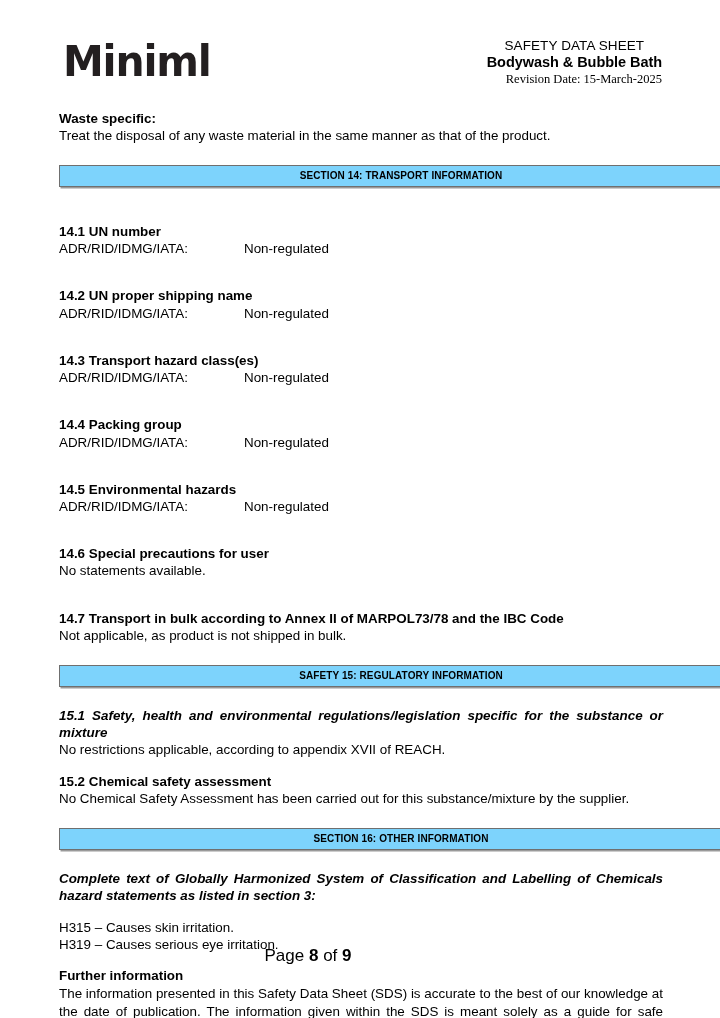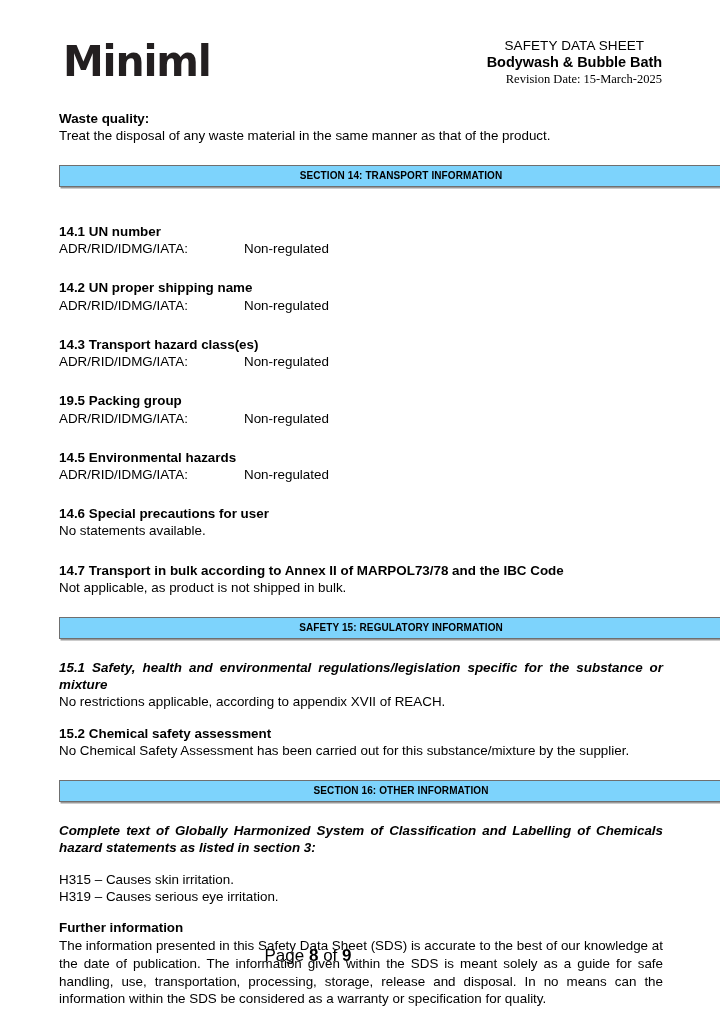--- a/index.html
+++ b/index.html
@@ -101,21 +101,21 @@
     text-align: center;
     font-size: 10px;
     font-weight: bold;
     letter-spacing: 0.1px;
     padding: 4px 0 5px 0;
     box-sizing: border-box;
     width: 684px;
   }
 
   
-  .t-block { margin-top: 22px; }
+  .t-block { margin-top: 30px; }
   .t-block.first { margin-top: 16px; }
   .t-row {
     font-size: 13.4px;
     line-height: 1.3;
     position: relative;
     height: 17px;
   }
   .t-label {
     position: absolute;
     left: 0;
@@ -150,21 +150,21 @@
     <div class="header">
       <div class="logo">Miniml</div>
       <div class="header-right">
         <div class="hdr-sds">SAFETY DATA SHEET</div>
         <div class="hdr-product">Bodywash &amp; Bubble Bath</div>
         <div class="hdr-rev">Revision Date: 15-March-2025</div>
       </div>
     </div>
 
     <div>
-      <div class="bold-line">Waste quality:</div>
+      <div class="bold-line">Waste specific:</div>
       <div class="plain-line">Treat the disposal of any waste material in the same manner as that of the product.</div>
     </div>
 
     <div class="spacer-20"></div>
 
     <div class="section-bar">SECTION 14: TRANSPORT INFORMATION</div>
 
     <div class="spacer-20"></div>
 
     <div>
@@ -187,21 +187,21 @@
 
       <div class="t-block">
         <div class="bold-line">14.3 Transport hazard class(es)</div>
         <div class="t-row">
           <span class="t-label">ADR/RID/IDMG/IATA:</span>
           <span class="t-value">Non-regulated</span>
         </div>
       </div>
 
       <div class="t-block">
-        <div class="bold-line">19.5 Packing group</div>
+        <div class="bold-line">14.4 Packing group</div>
         <div class="t-row">
           <span class="t-label">ADR/RID/IDMG/IATA:</span>
           <span class="t-value">Non-regulated</span>
         </div>
       </div>
 
       <div class="t-block">
         <div class="bold-line">14.5 Environmental hazards</div>
         <div class="t-row">
           <span class="t-label">ADR/RID/IDMG/IATA:</span>

